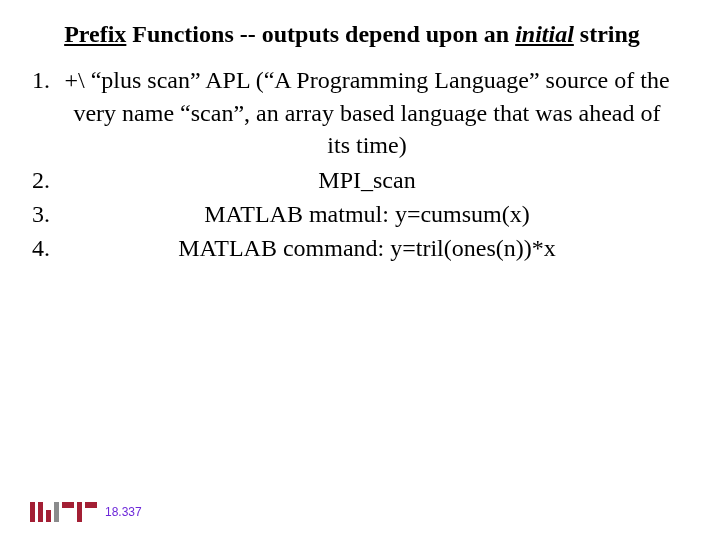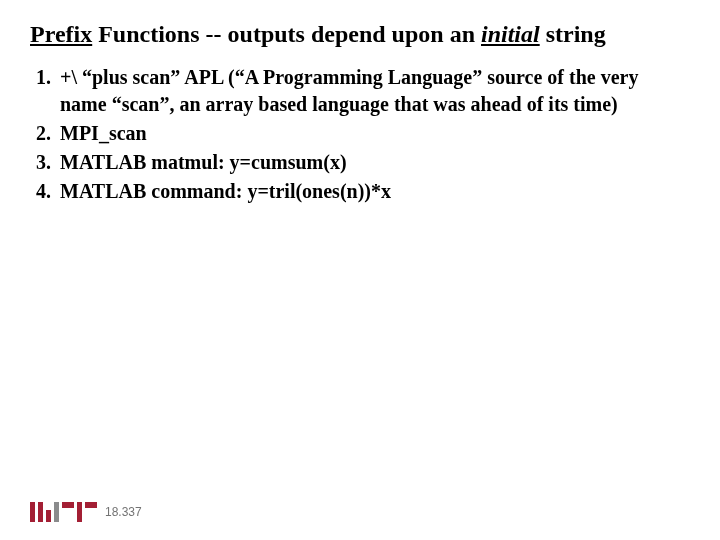--- a/index.html
+++ b/index.html
@@ -8,40 +8,41 @@
     width: 720px;
     height: 540px;
     background: #ffffff;
     font-family: "Times New Roman", Times, serif;
     color: #000;
     position: relative;
     overflow: hidden;
   }
   .slide {
     padding: 18px 46px 0 30px;
+    text-align: center;
   }
   .defline {
     font-size: 24px;
     font-weight: bold;
     line-height: 1.35;
   }
   .section-heading {
     font-size: 24px;
     font-weight: bold;
     text-decoration: underline;
     margin-top: 28px;
   }
   .u { text-decoration: underline; }
   .iu { font-style: italic; text-decoration: underline; }
   ol.notations {
     list-style: decimal;
     margin: 14px 0 0 0;
     padding-left: 26px;
-    font-size: 20px;
-    font-weight: bold;
+    font-size: 24px;
+    font-weight: normal;
   }
   ol.notations li {
     line-height: 1.35;
     padding-left: 4px;
     margin-bottom: 2px;
   }
   .footer {
     position: absolute;
     left: 30px;
     bottom: 18px;
@@ -60,21 +61,21 @@
   }
   .mit-logo .b1 { height: 20px; }
   .mit-logo .b2 { height: 20px; }
   .mit-logo .b3 { height: 12px; }
   .mit-logo .b4 { height: 20px; background: #8a8b8c; }
   .mit-logo .b5 { height: 6px; width: 12px; align-self: flex-start; }
   .mit-logo .b6 { height: 20px; }
   .mit-logo .b7 { height: 6px; width: 12px; align-self: flex-start; }
   .course {
     font-size: 12px;
-    color: #737373;
+    color: #6d28d9;
     font-family: Arial, sans-serif;
   }
 </style>
 </head>
 <body>
 
 <div class="slide">
 
   <div class="defline">
     <span class="u">Prefix</span><span> Functions</span><span> -- outputs depend upon an </span><span class="iu">initial</span><span>  string</span>

